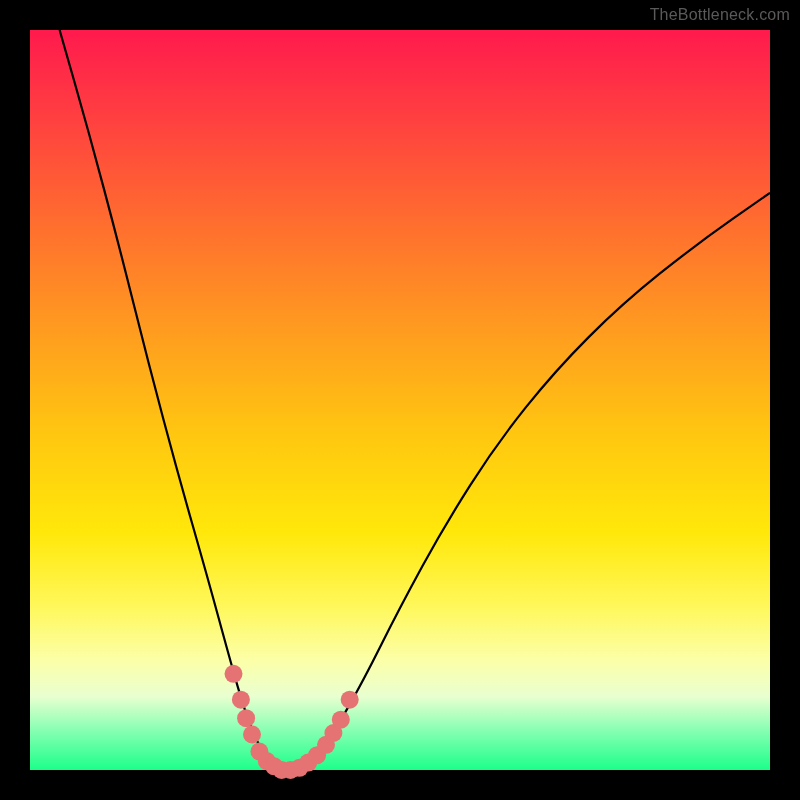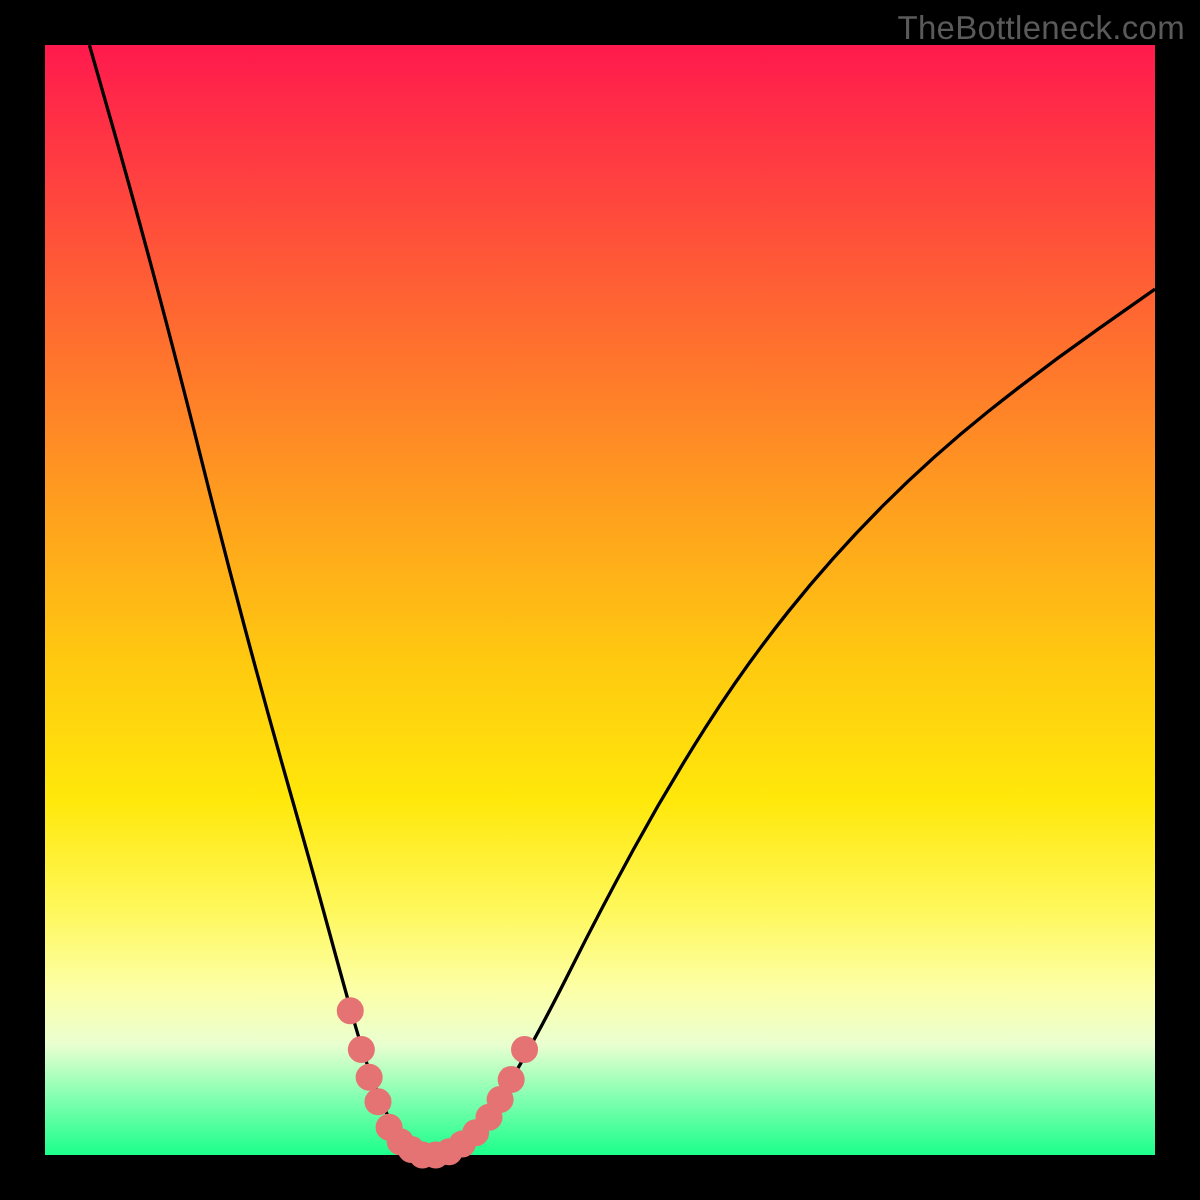--- a/index.html
+++ b/index.html
@@ -38,21 +38,21 @@
       #eaffd0 90%,
       #7fffb0 95%,
       #1cff8a 100%
     );
   }
   .watermark {
     position: absolute;
     top: 6px;
     right: 10px;
     color: #5a5a5a;
-    font-size: 22px;
+    font-size: 16px;
     font-weight: 500;
     letter-spacing: 0.2px;
   }
   svg.curve {
     position: absolute;
     left: 0;
     top: 0;
     width: 740px;
     height: 740px;
     overflow: visible;

